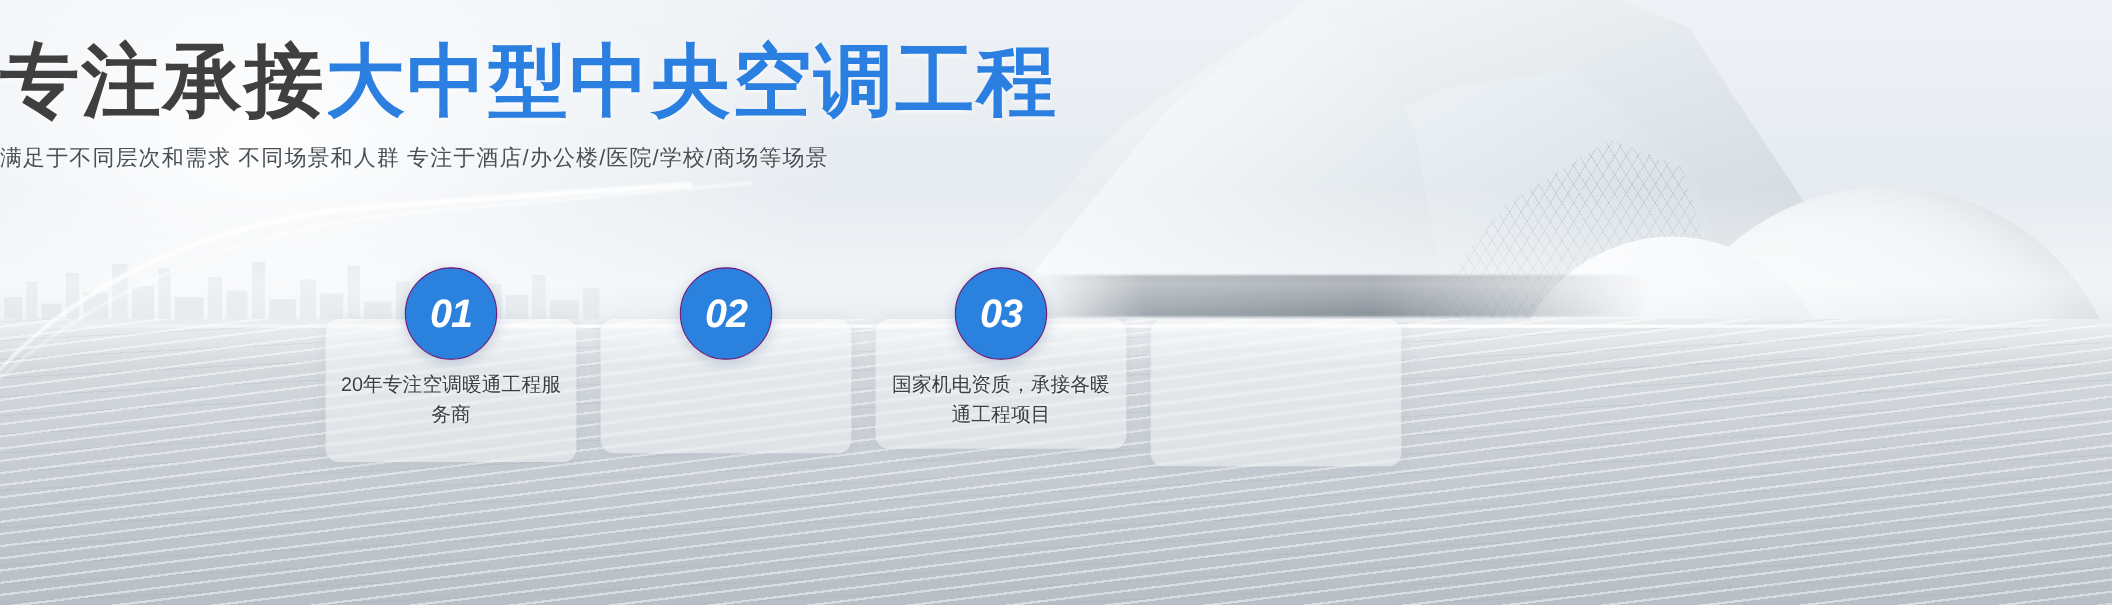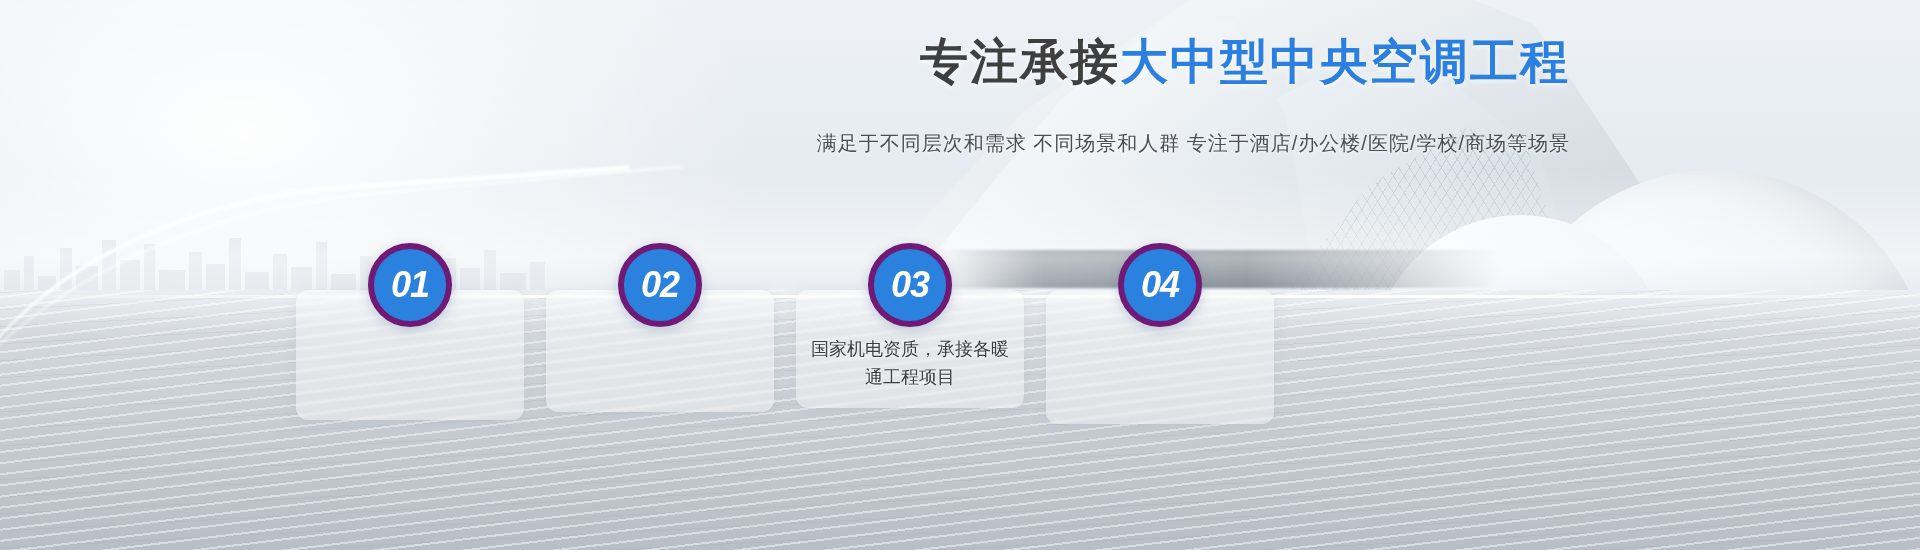--- a/index.html
+++ b/index.html
@@ -120,34 +120,34 @@
     position:absolute; left:0; right:0; top:170px; height:160px;
     background:linear-gradient(180deg,rgba(255,255,255,0) 0%,rgba(255,255,255,.55) 55%,rgba(255,255,255,0) 100%);
     pointer-events:none;
   }
 
   
   .content { position:absolute; inset:0; }
 
   .title {
     position:absolute; top:38px; left:0; width:1570px;
-    text-align:right;
-    font-size:48px;
+    text-align:left;
+    font-size:72px;
     font-weight:bold;
     letter-spacing:2px;
     line-height:1;
     white-space:nowrap;
     color:#3f3f3f;
     text-shadow:0 2px 5px rgba(255,255,255,.75);
   }
   .title .hl { color:#2b7fe0; }
 
   .subtitle {
     position:absolute; top:130px; left:0; width:1570px;
-    text-align:right;
+    text-align:left;
     font-size:20px;
     color:#4a4f55;
     letter-spacing:1px;
     white-space:nowrap;
     text-shadow:0 1px 3px rgba(255,255,255,.8);
   }
 
   .cards {
     position:absolute;
     left:296px; top:290px;
@@ -168,21 +168,21 @@
   .card.c3 { height:118px;text-decoration:underline; }
   .card.c4 { height:134px; }
 
   .badge {
     position:absolute;
     left:50%; top:-47px;
     transform:translateX(-50%);
     width:84px; height:84px;
     border-radius:50%;
     background:#2b82de;
-    border:6px solid #701a75;
+    border:1px solid #701a75;
     box-shadow:0 3px 12px rgba(60,100,150,.28);
     display:flex; align-items:center; justify-content:center;
     color:#ffffff;
     font-size:36px;
     font-weight:bold;
     font-style:italic;
     letter-spacing:-1px;
   }
 
   .card-text {
@@ -251,30 +251,30 @@
   <div class="content">
 
     <div class="title"><span>专注承接</span><span class="hl">大中型中央空调工程</span></div>
 
     <div class="subtitle">满足于不同层次和需求  不同场景和人群  专注于酒店/办公楼/医院/学校/商场等场景</div>
 
     <div class="cards">
 
       <div class="card c1">
         <div class="badge">01</div>
+        <div class="card-text">20年专注空调暖通工程服务商</div>
       </div>
 
       <div class="card c2">
         <div class="badge">02</div>
       </div>
 
       <div class="card c3">
         <div class="badge">03</div>
         <div class="card-text">国家机电资质，承接各暖通工程项目</div>
       </div>
 
       <div class="card c4">
-        <div class="badge">04</div>
       </div>
 
     </div>
   </div>
 </div>
 
 </body></html>

